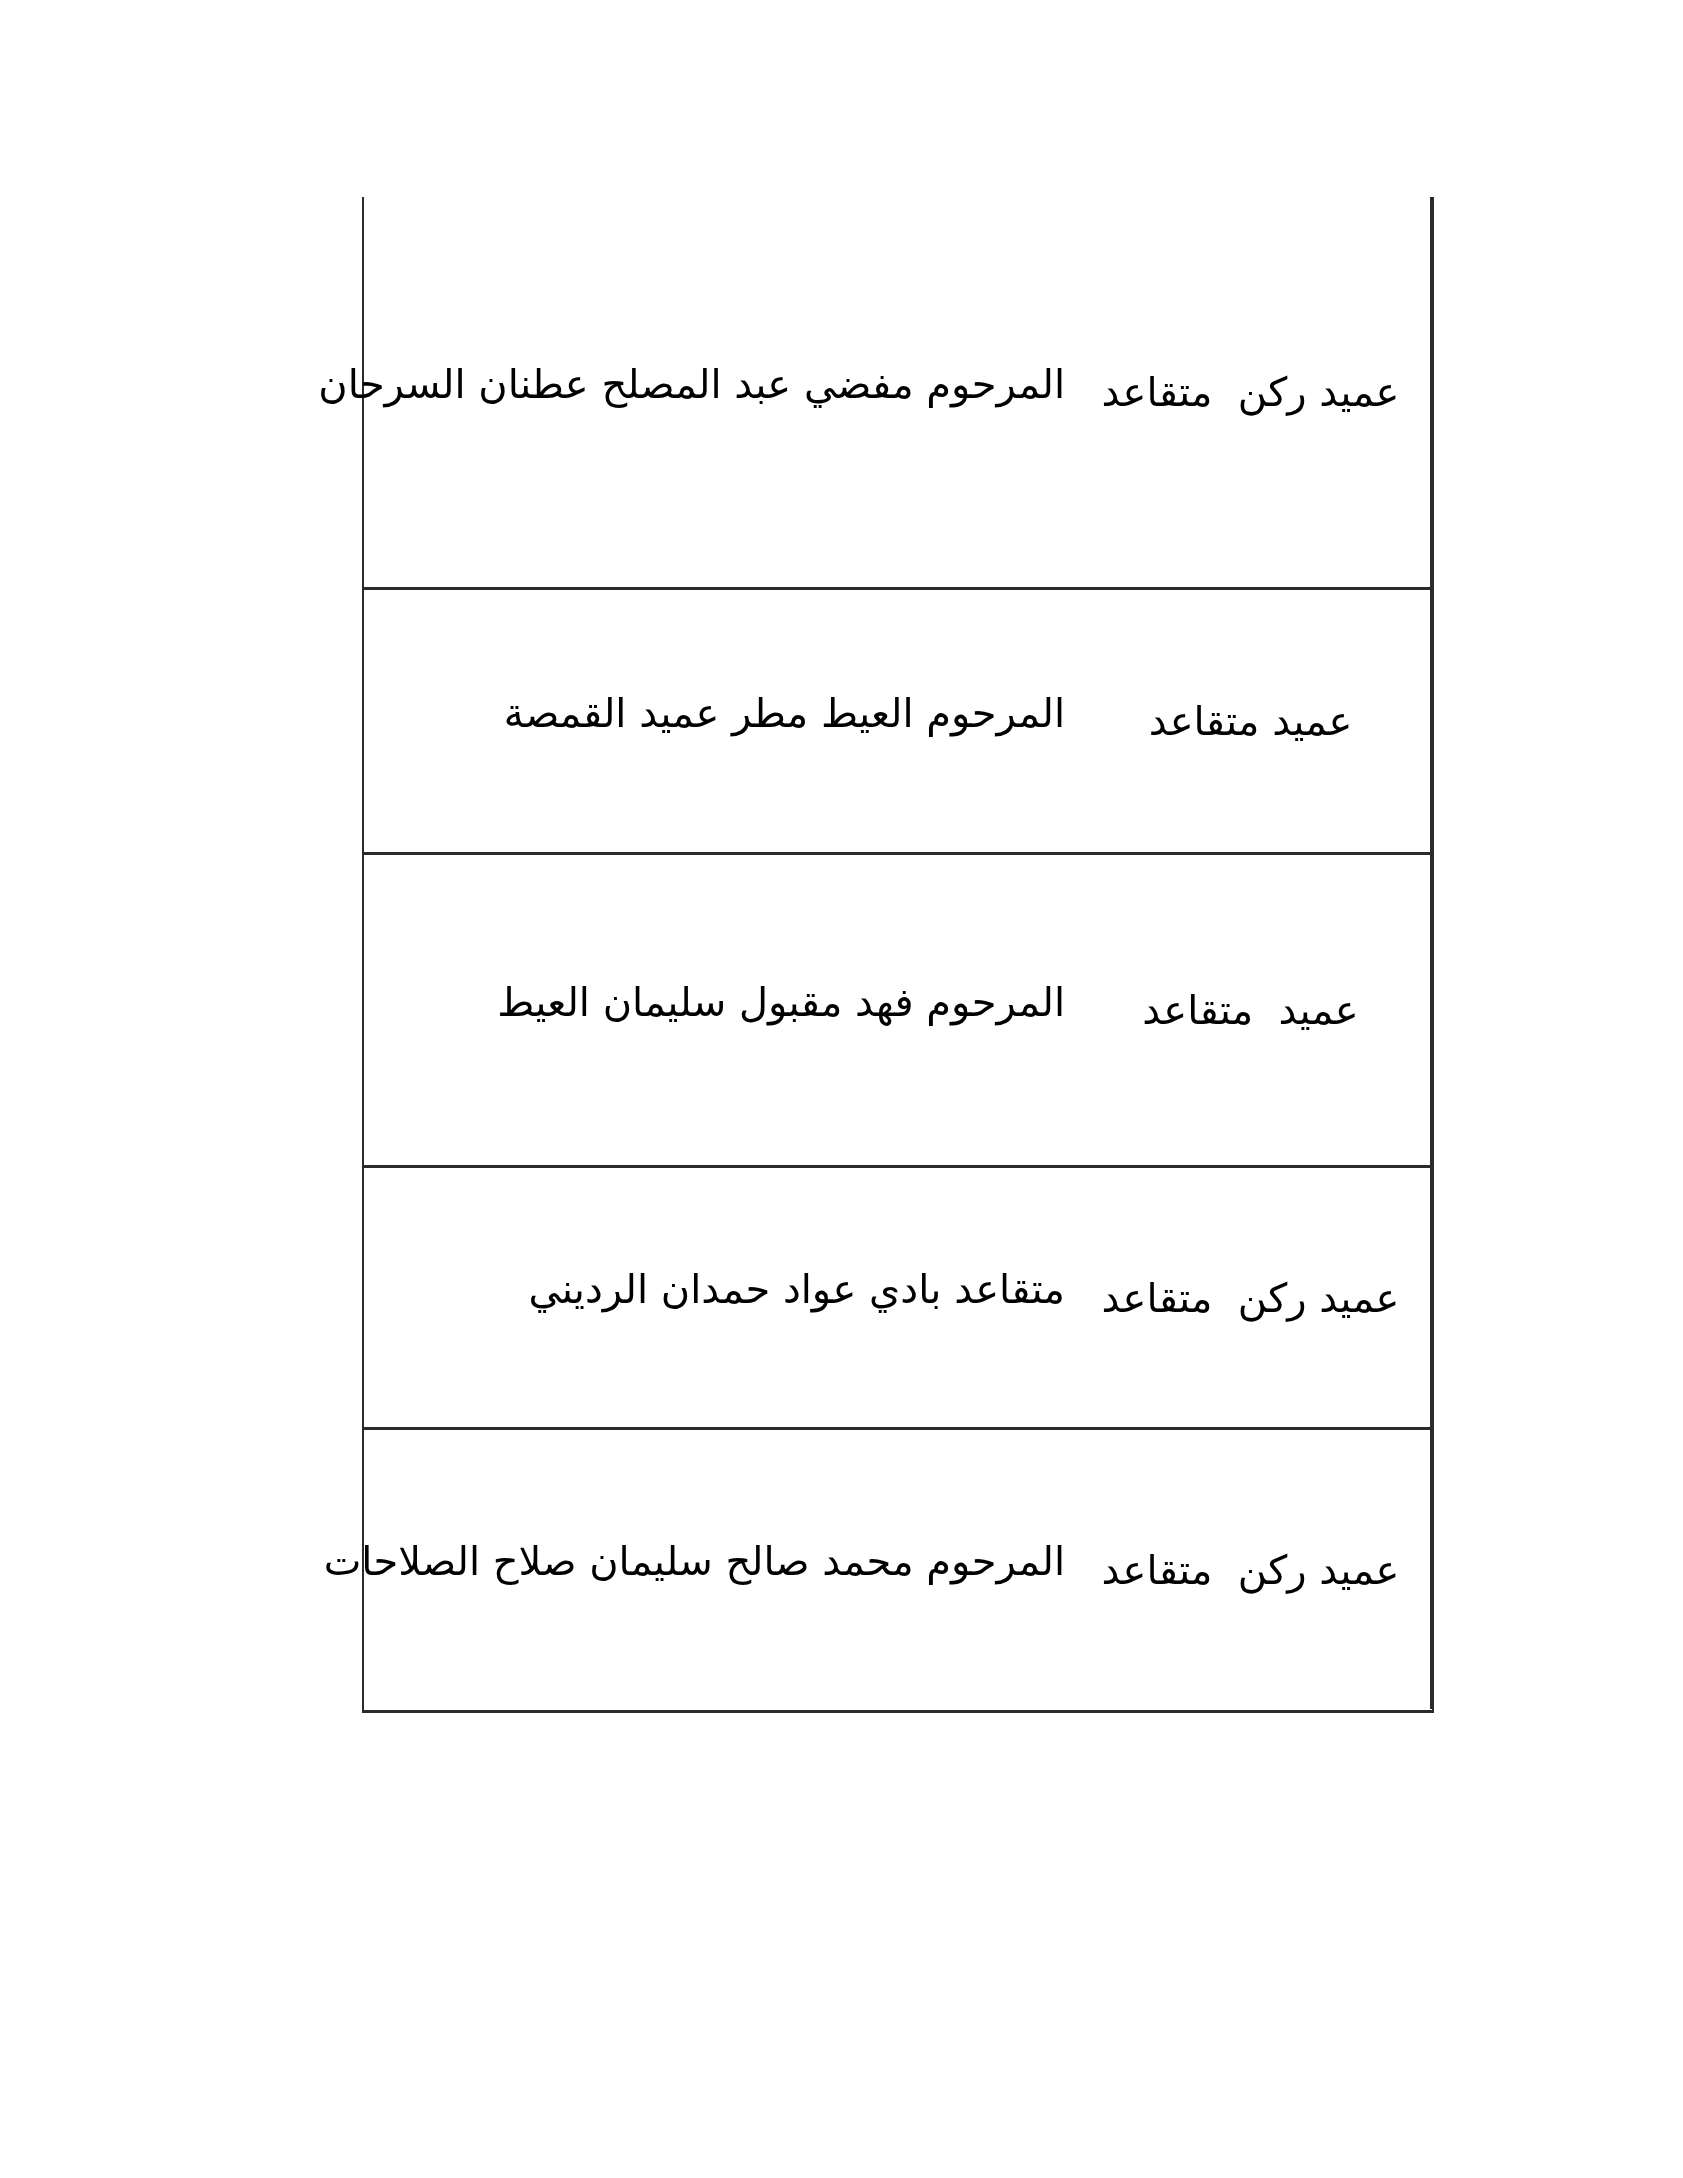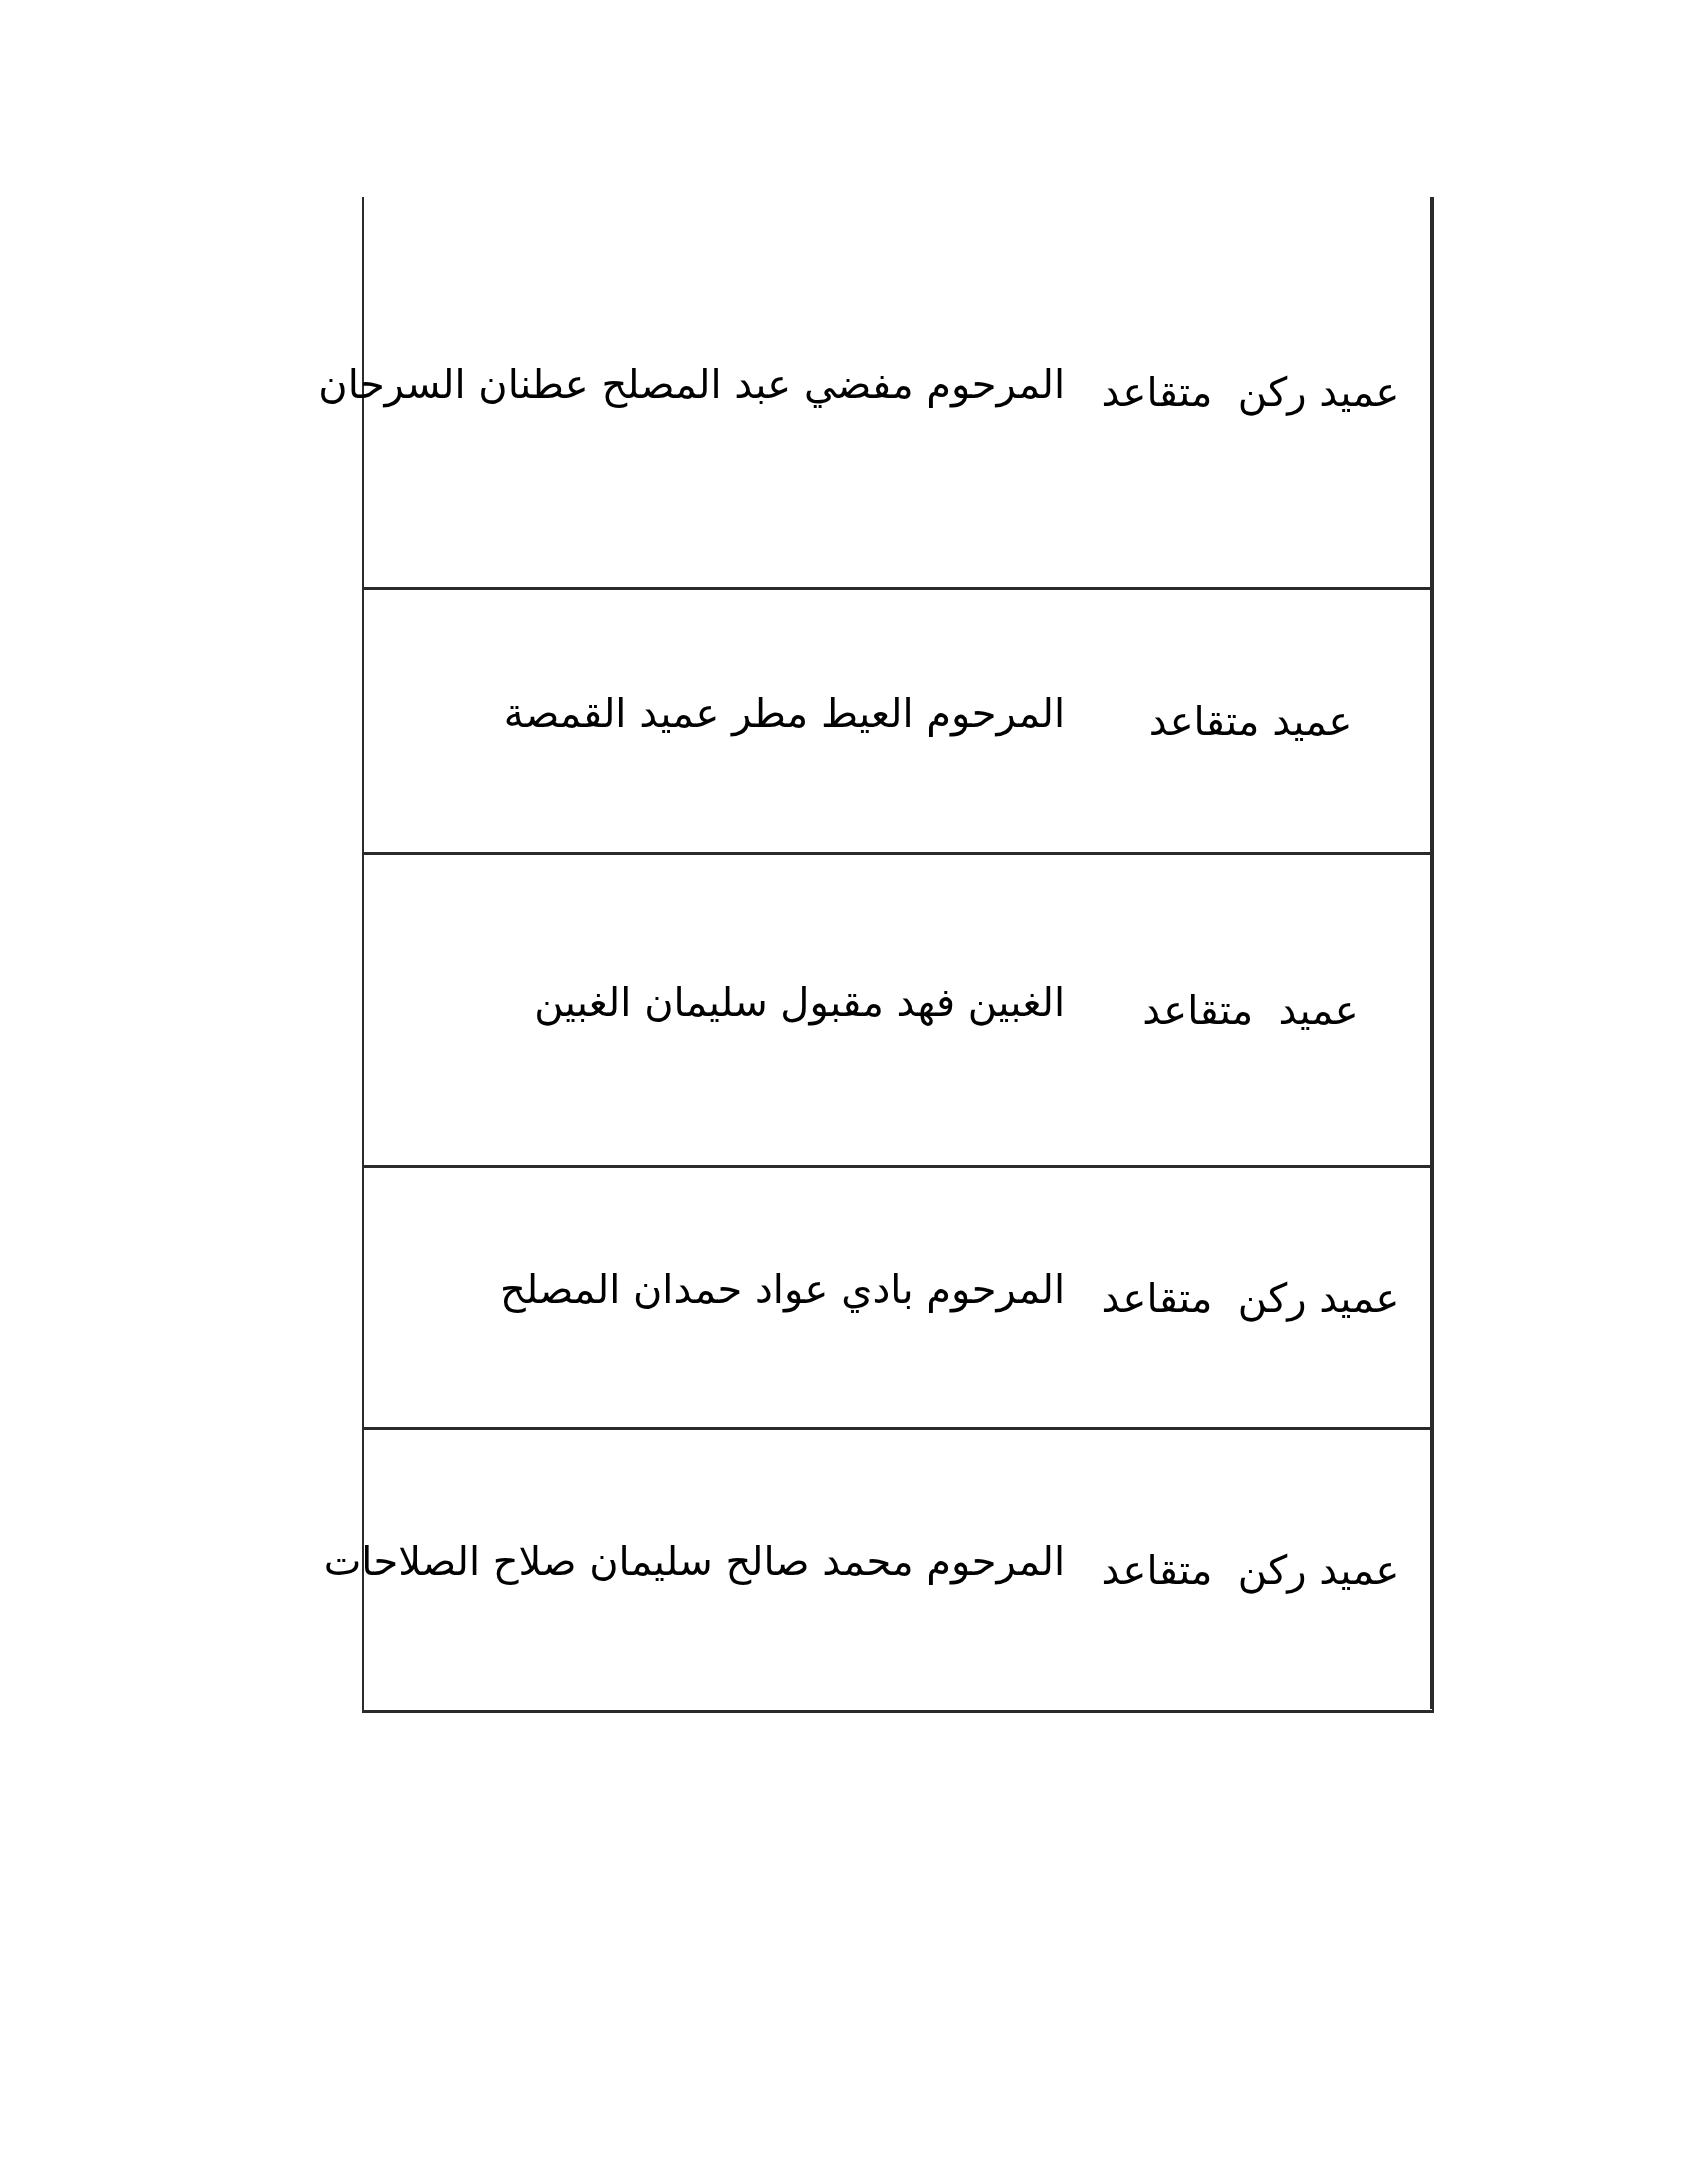--- a/index.html
+++ b/index.html
@@ -69,26 +69,26 @@
     <div class="cell name">المرحوم مفضي عبد المصلح عطنان السرحان</div>
     <div class="cell rank">عميد ركن  متقاعد</div>
   </div>
 
   <div class="row">
     <div class="cell name">المرحوم العيط مطر عميد القمصة</div>
     <div class="cell rank">عميد متقاعد</div>
   </div>
 
   <div class="row">
-    <div class="cell name">الغبين فهد مقبول سليمان الغبين</div>
+    <div class="cell name">المرحوم فهد مقبول سليمان العيط</div>
     <div class="cell rank">عميد  متقاعد</div>
   </div>
 
   <div class="row">
-    <div class="cell name">المرحوم بادي عواد حمدان المصلح</div>
+    <div class="cell name">متقاعد بادي عواد حمدان الرديني</div>
     <div class="cell rank">عميد ركن  متقاعد</div>
   </div>
 
   <div class="row">
     <div class="cell name">المرحوم محمد صالح سليمان صلاح الصلاحات</div>
     <div class="cell rank">عميد ركن  متقاعد</div>
   </div>
 </div>
 </div>
 

